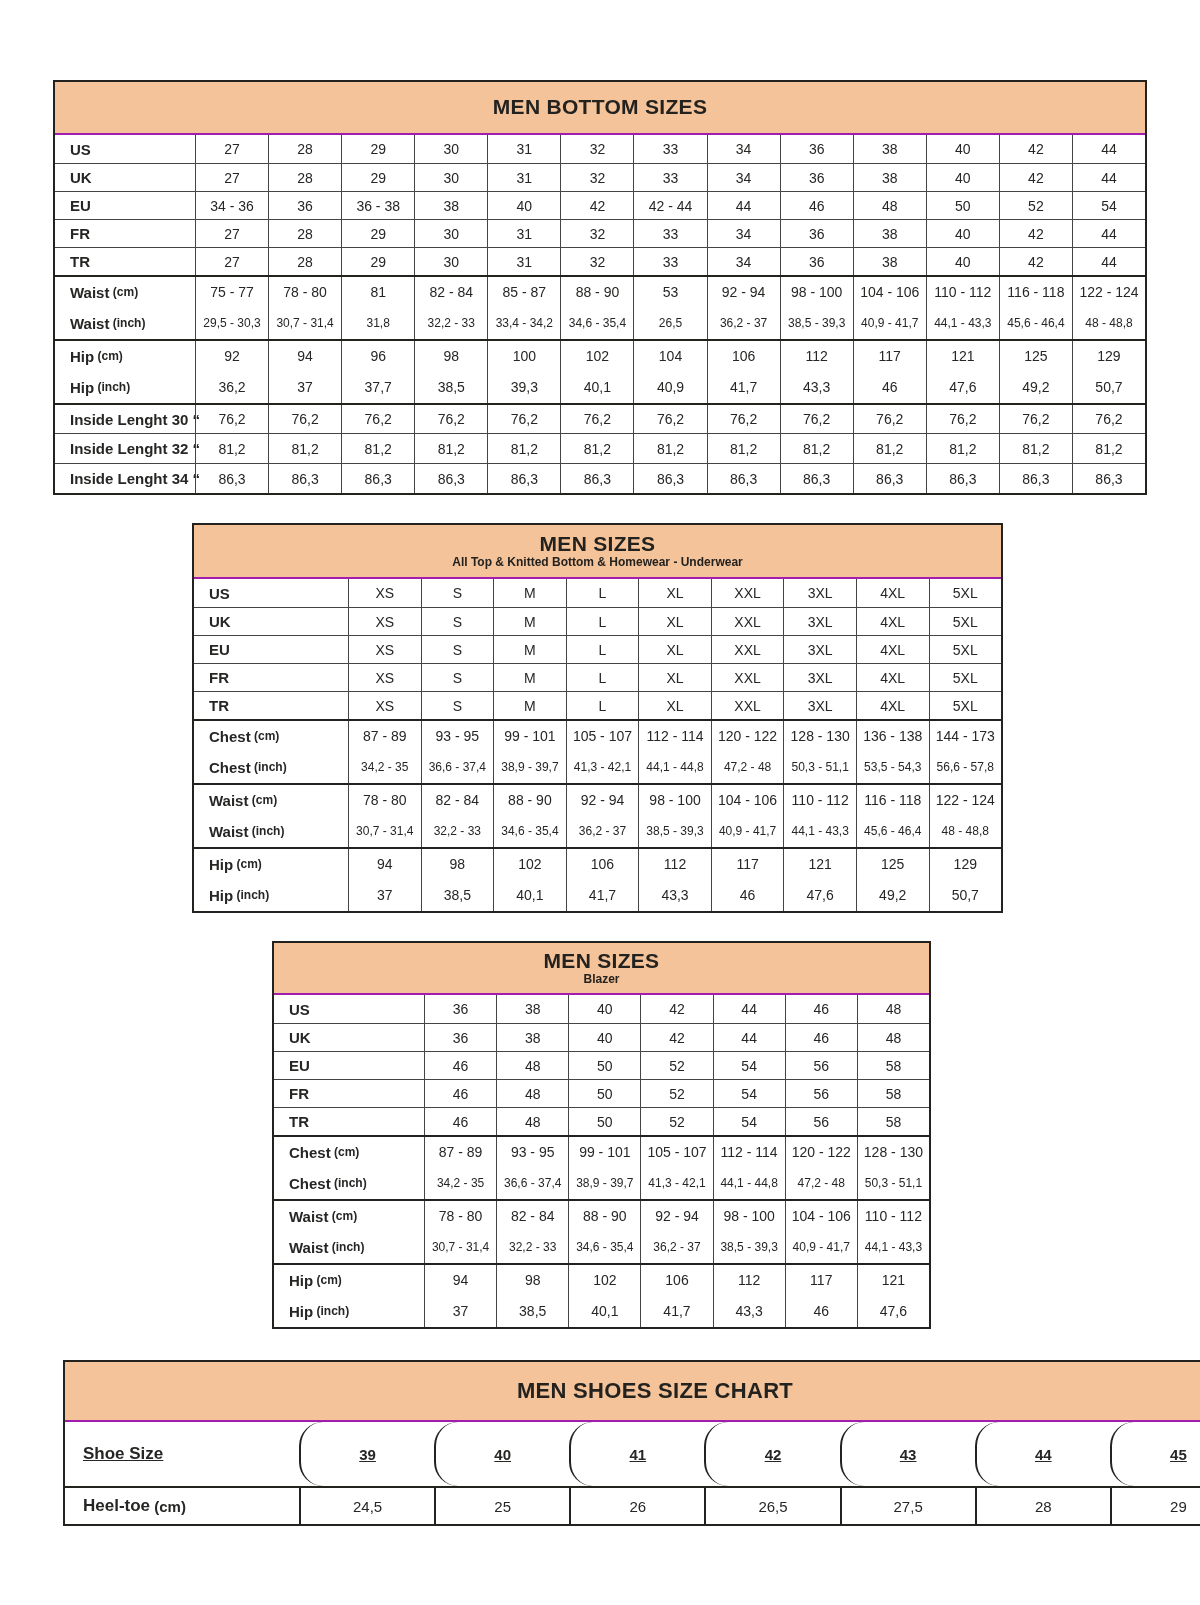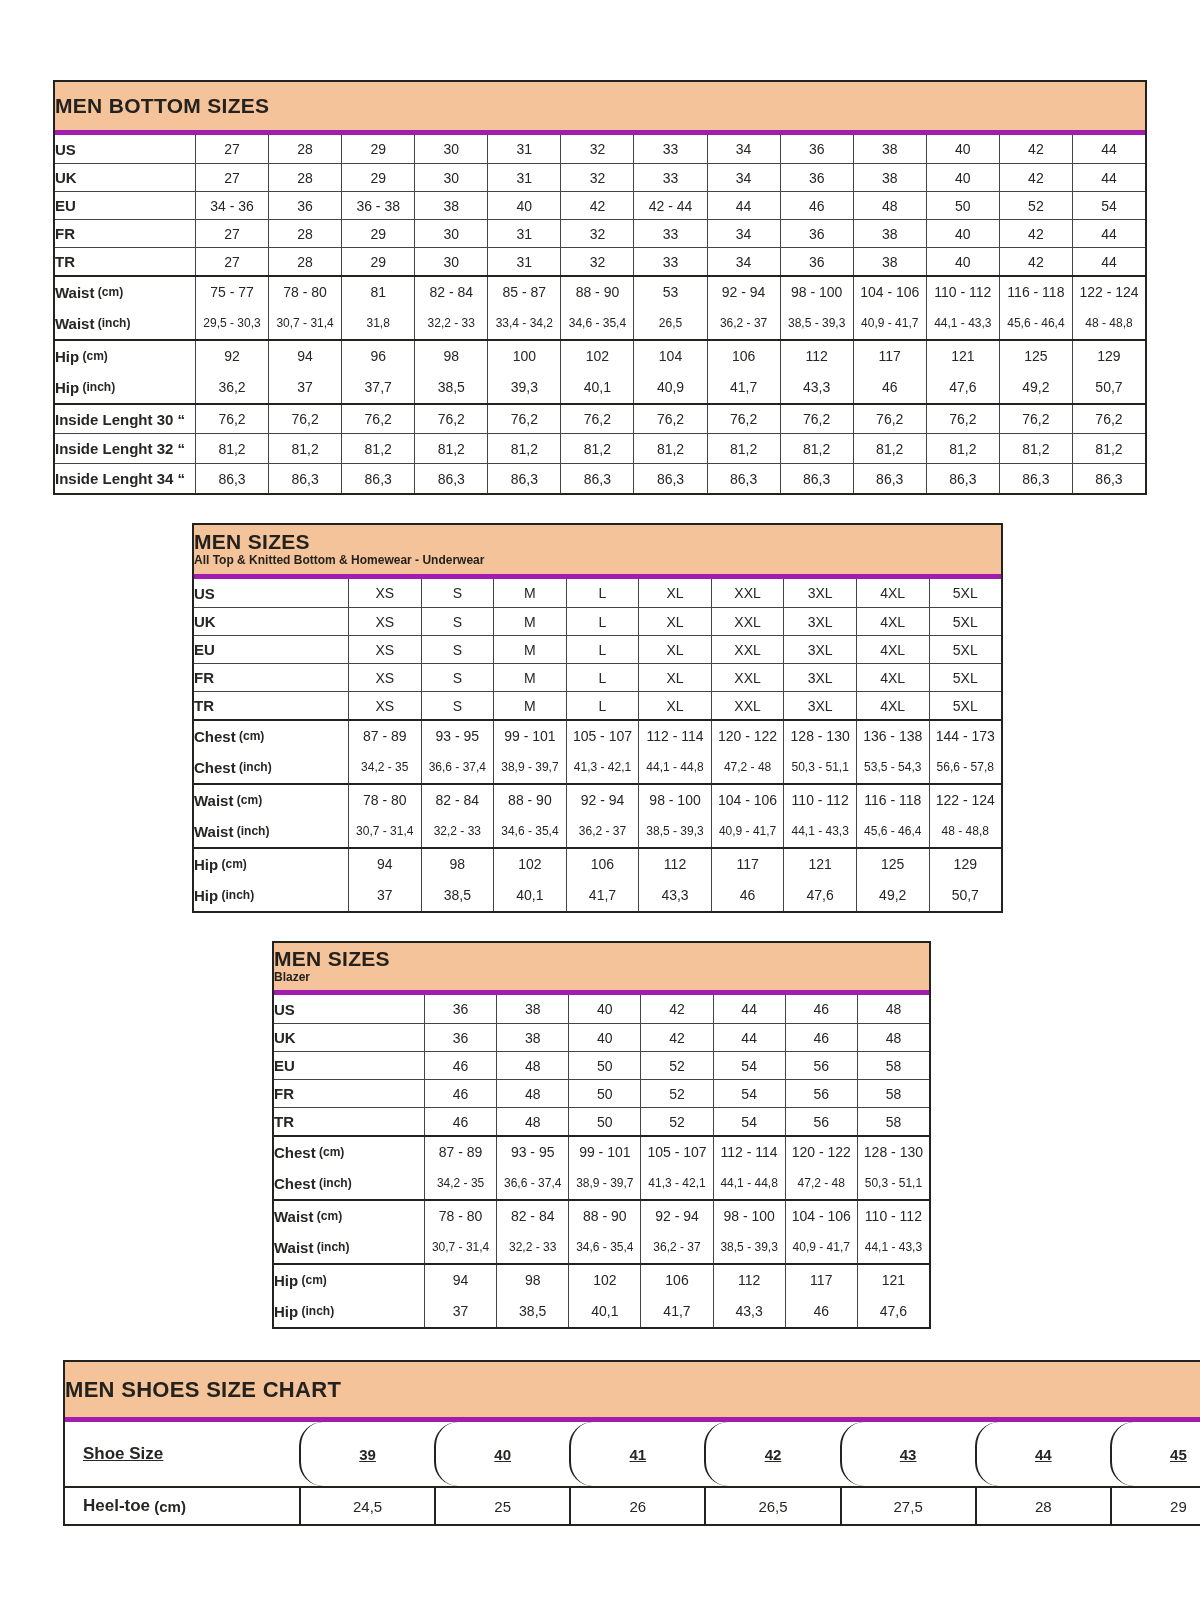--- a/index.html
+++ b/index.html
@@ -7,34 +7,34 @@
     width:1200px;height:1605px;background:#ffffff;
     font-family:"Liberation Sans",sans-serif;color:#262624;
     position:relative;
   }
   .page{position:relative;width:1200px;height:1605px;background:#fff;overflow:hidden;}
   .size-table{
     position:absolute;border:2px solid #23221f;background:#fff;box-sizing:border-box;
   }
   .table-header{
     height:var(--hdr-h,53px);background:var(--hdr-bg,#f5c399);
-    border-bottom:5px solid #a21caf;
-    display:flex;flex-direction:column;align-items:flex-start;justify-content:center;gap:1px;
+    border-bottom:2px solid #a21caf;
+    display:flex;flex-direction:column;align-items:center;justify-content:center;gap:1px;
     box-sizing:border-box;
   }
   .table-title{font-weight:700;font-size:21px;color:#23221f;letter-spacing:.3px;line-height:1.05;}
   .table-subtitle{font-weight:700;font-size:12px;color:#23221f;line-height:1.1;}
   .table-subtitle:empty{display:none;}
   .table-body{display:block;}
   .trow{display:flex;align-items:stretch;border-top:1px solid #454543;box-sizing:border-box;}
   .trow.first,.trow.joined{border-top:none;}
   .trow.thick{border-top:2px solid #23221f;}
   .label-cell{
     width:var(--label-w,140px);flex:0 0 var(--label-w,140px);
-    display:flex;align-items:center;box-sizing:border-box;
+    display:flex;align-items:center;padding-left:15px;box-sizing:border-box;
     font-weight:700;font-size:15px;white-space:nowrap;
   }
   .label-cell .unit{font-size:12px;font-weight:700;}
   .data-cell{
     flex:1 1 0;border-left:1px solid #454543;
     display:flex;align-items:center;justify-content:center;
     font-size:14px;text-align:center;white-space:nowrap;overflow:hidden;
   }
   .trow.small .data-cell{font-size:12px;}
   .trow.boldcells .data-cell{font-weight:700;border-radius:24px;}

